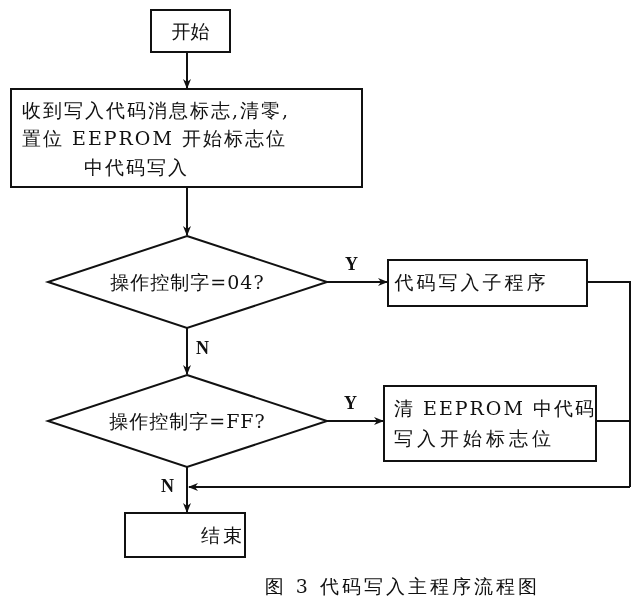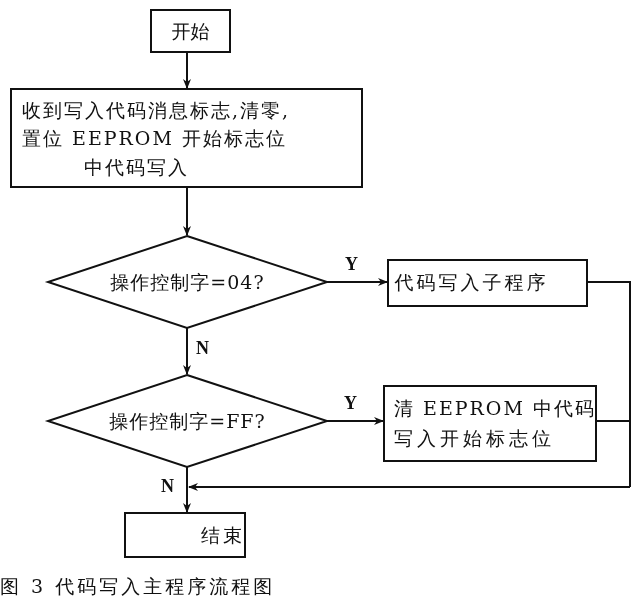--- a/index.html
+++ b/index.html
@@ -2,21 +2,21 @@
 <html><head>
   <meta charset="utf-8">
   <style>
     html, body { margin: 0; padding: 0; background: #ffffff; }
     body { width: 640px; height: 610px; position: relative; overflow: hidden;
            font-family: "DejaVu Serif", "Liberation Serif", serif; color: #111; }
     svg.flow { position: absolute; left: 0; top: 0; }
     .node-text { position: absolute; font-size: 19px; line-height: 28px; color: #111; white-space: nowrap; }
     .lbl { position: absolute; font-size: 18px; font-weight: bold; color: #111;
            font-family: "Liberation Serif", "DejaVu Serif", serif; }
-    .caption { position: absolute; left: 0; width: 540px; top: 574px; text-align: left;
+    .caption { position: absolute; left: 0; width: 540px; top: 574px; text-align: right;
                font-size: 19px; letter-spacing: 3px; color: #111; }
   </style>
 </head>
 <body>
 
 <svg class="flow" width="640" height="610" viewBox="0 0 640 610">
   <defs>
     <marker id="arr" markerWidth="10" markerHeight="10" refX="9" refY="5" orient="auto" markerUnits="userSpaceOnUse">
       <path d="M0,1 L10,5 L0,9 L3,5 Z" fill="#111"></path>
     </marker>

